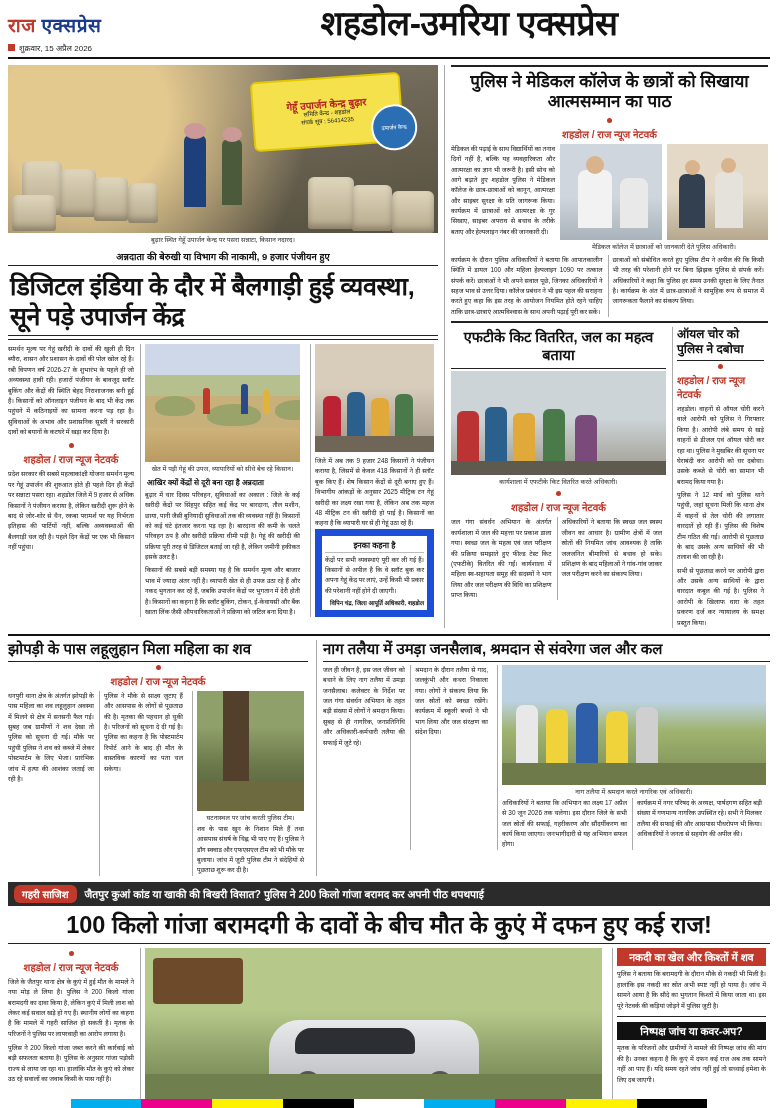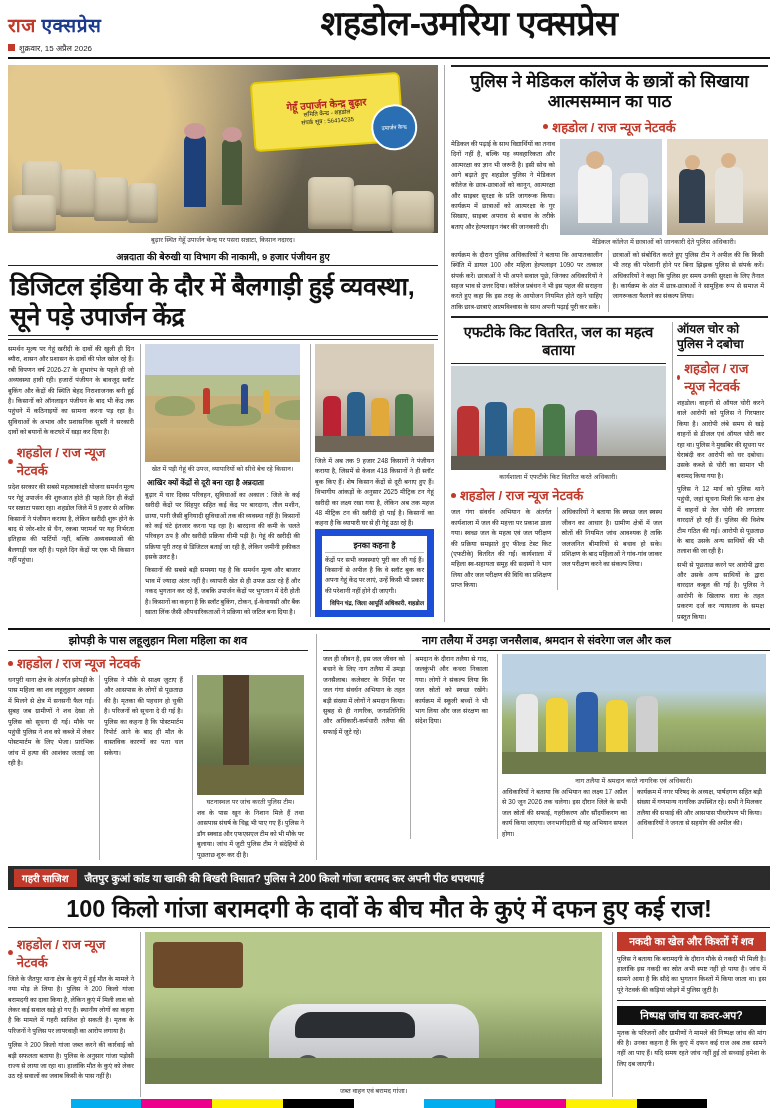--- a/index.html
+++ b/index.html
@@ -44,23 +44,24 @@
     line-height: 1.05; letter-spacing: -.5px;
   }
   .mast-right { width: 120px; text-align: right; padding-top: 2px;}
   .mast-city { font-size: 11px; font-weight: bold; }
   .mast-page { font-size: 26px; font-weight: bold; line-height: 1; }
   .mast-web { font-size: 7px; color: #1b3a8c; font-weight: bold; margin-top: 3px;}
 
   
   .rule { border-top: 1px solid #222; }
   .byline {
-    font-size: 13px; color: #c0392b; font-weight: bold;
+    font-size: 10px; color: #c0392b; font-weight: bold;
     display: flex; align-items: center; justify-content: center; gap: 4px;
     margin: 3px 0;
+    flex-direction: column;
   }
   .byline .dot { width: 5px; height: 5px; background: #c0392b; border-radius: 50%; }
   .cap { font-size: 6.5px; color: #333; text-align: center; padding: 2px 0; }
   .body-txt {
     font-size: 6.4px; line-height: 1.62; text-align: justify; color: #1a1a1a;
     word-spacing: -0.3px;
   }
 
   
   .photo { position: relative; overflow: hidden; background: #b9b2a4; }
@@ -153,21 +154,21 @@
     padding: 2px 0;
   }
   .head-right3 {
     font-size: 12px; font-weight: bold; line-height: 1.25;
   }
 
   
   .mid-band { display: flex; gap: 8px; margin-top: 6px; border-top: 2px solid #111; padding-top: 4px;}
   .mid-left { width: 300px; }
   .mid-right { flex: 1; }
-  .band-head { font-size: 11px; font-weight: bold; line-height: 1.2; text-align: center; }
+  .band-head { font-size: 15px; font-weight: bold; line-height: 1.2; }
 
   .photo-body {
     height: 150px;
     background: linear-gradient(180deg,#8fa06a 0 30%, #6d7a4b 60%, #4e5838 100%);
     position: relative;
   }
   .photo-crowd {
     height: 150px;
     background: linear-gradient(180deg,#bcd2e2 0 30%, #9fb36f 55%, #7a8a56 100%);
     position: relative;
@@ -175,21 +176,21 @@
 
   
   .strip {
     margin-top: 6px;
     background: #2b2b2b; color: #fff;
     display: flex; align-items: center; gap: 8px;
     padding: 3px 6px;
   }
   .strip .tag {
     background: #c0392b; color: #fff; font-size: 10px; font-weight: bold;
-    padding: 2px 8px; border-radius: 0;
+    padding: 2px 8px; border-radius: 6px;
   }
   .strip .txt { font-size: 10.5px; font-weight: bold; }
   .mega-head {
     font-size: 23.5px; font-weight: bold; text-align: center;
     padding: 6px 0 4px; line-height: 1.15;
   }
 
   .bottom-area { display: flex; gap: 6px; }
   .bot-left { width: 126px; }
   .bot-mid { flex: 1; }

